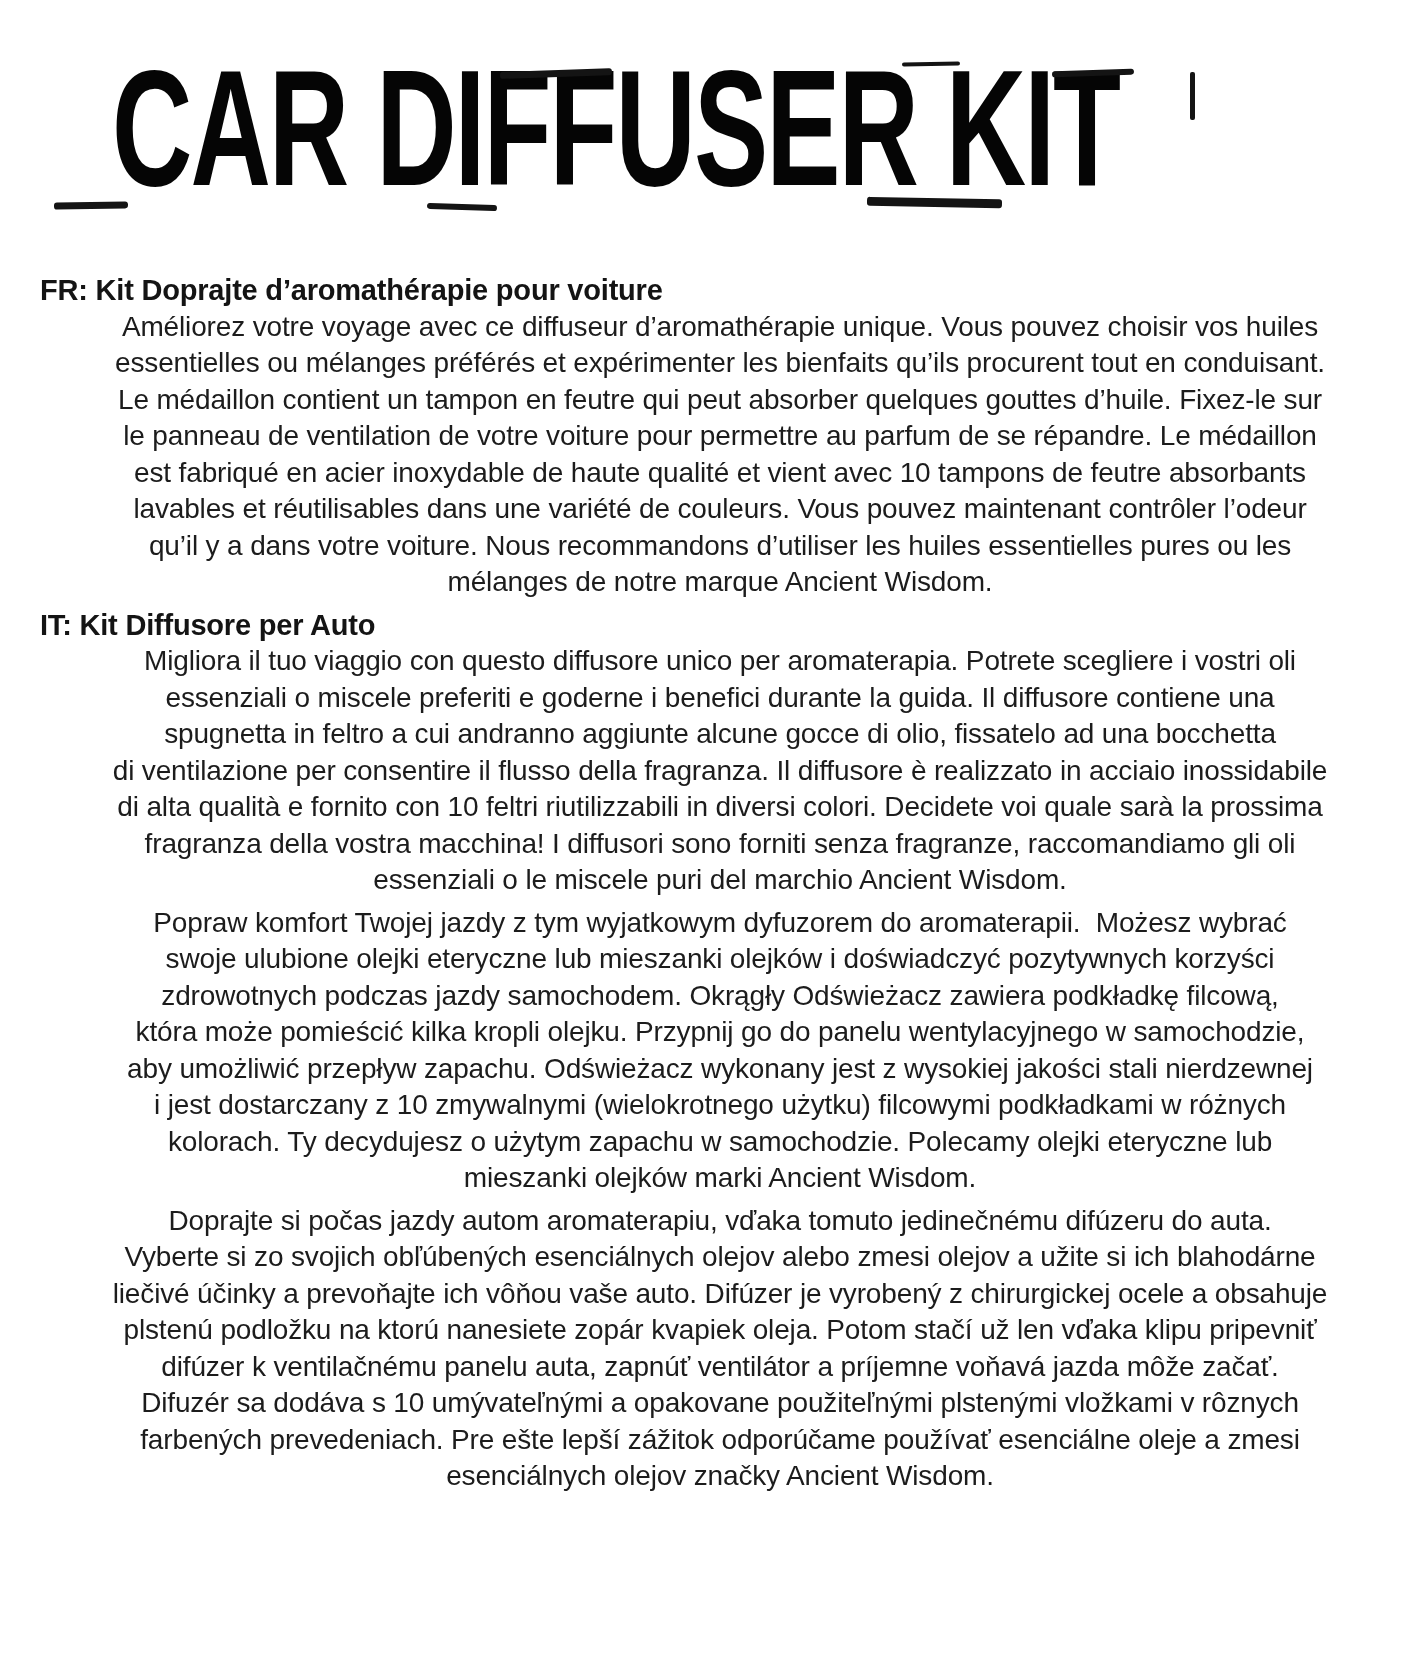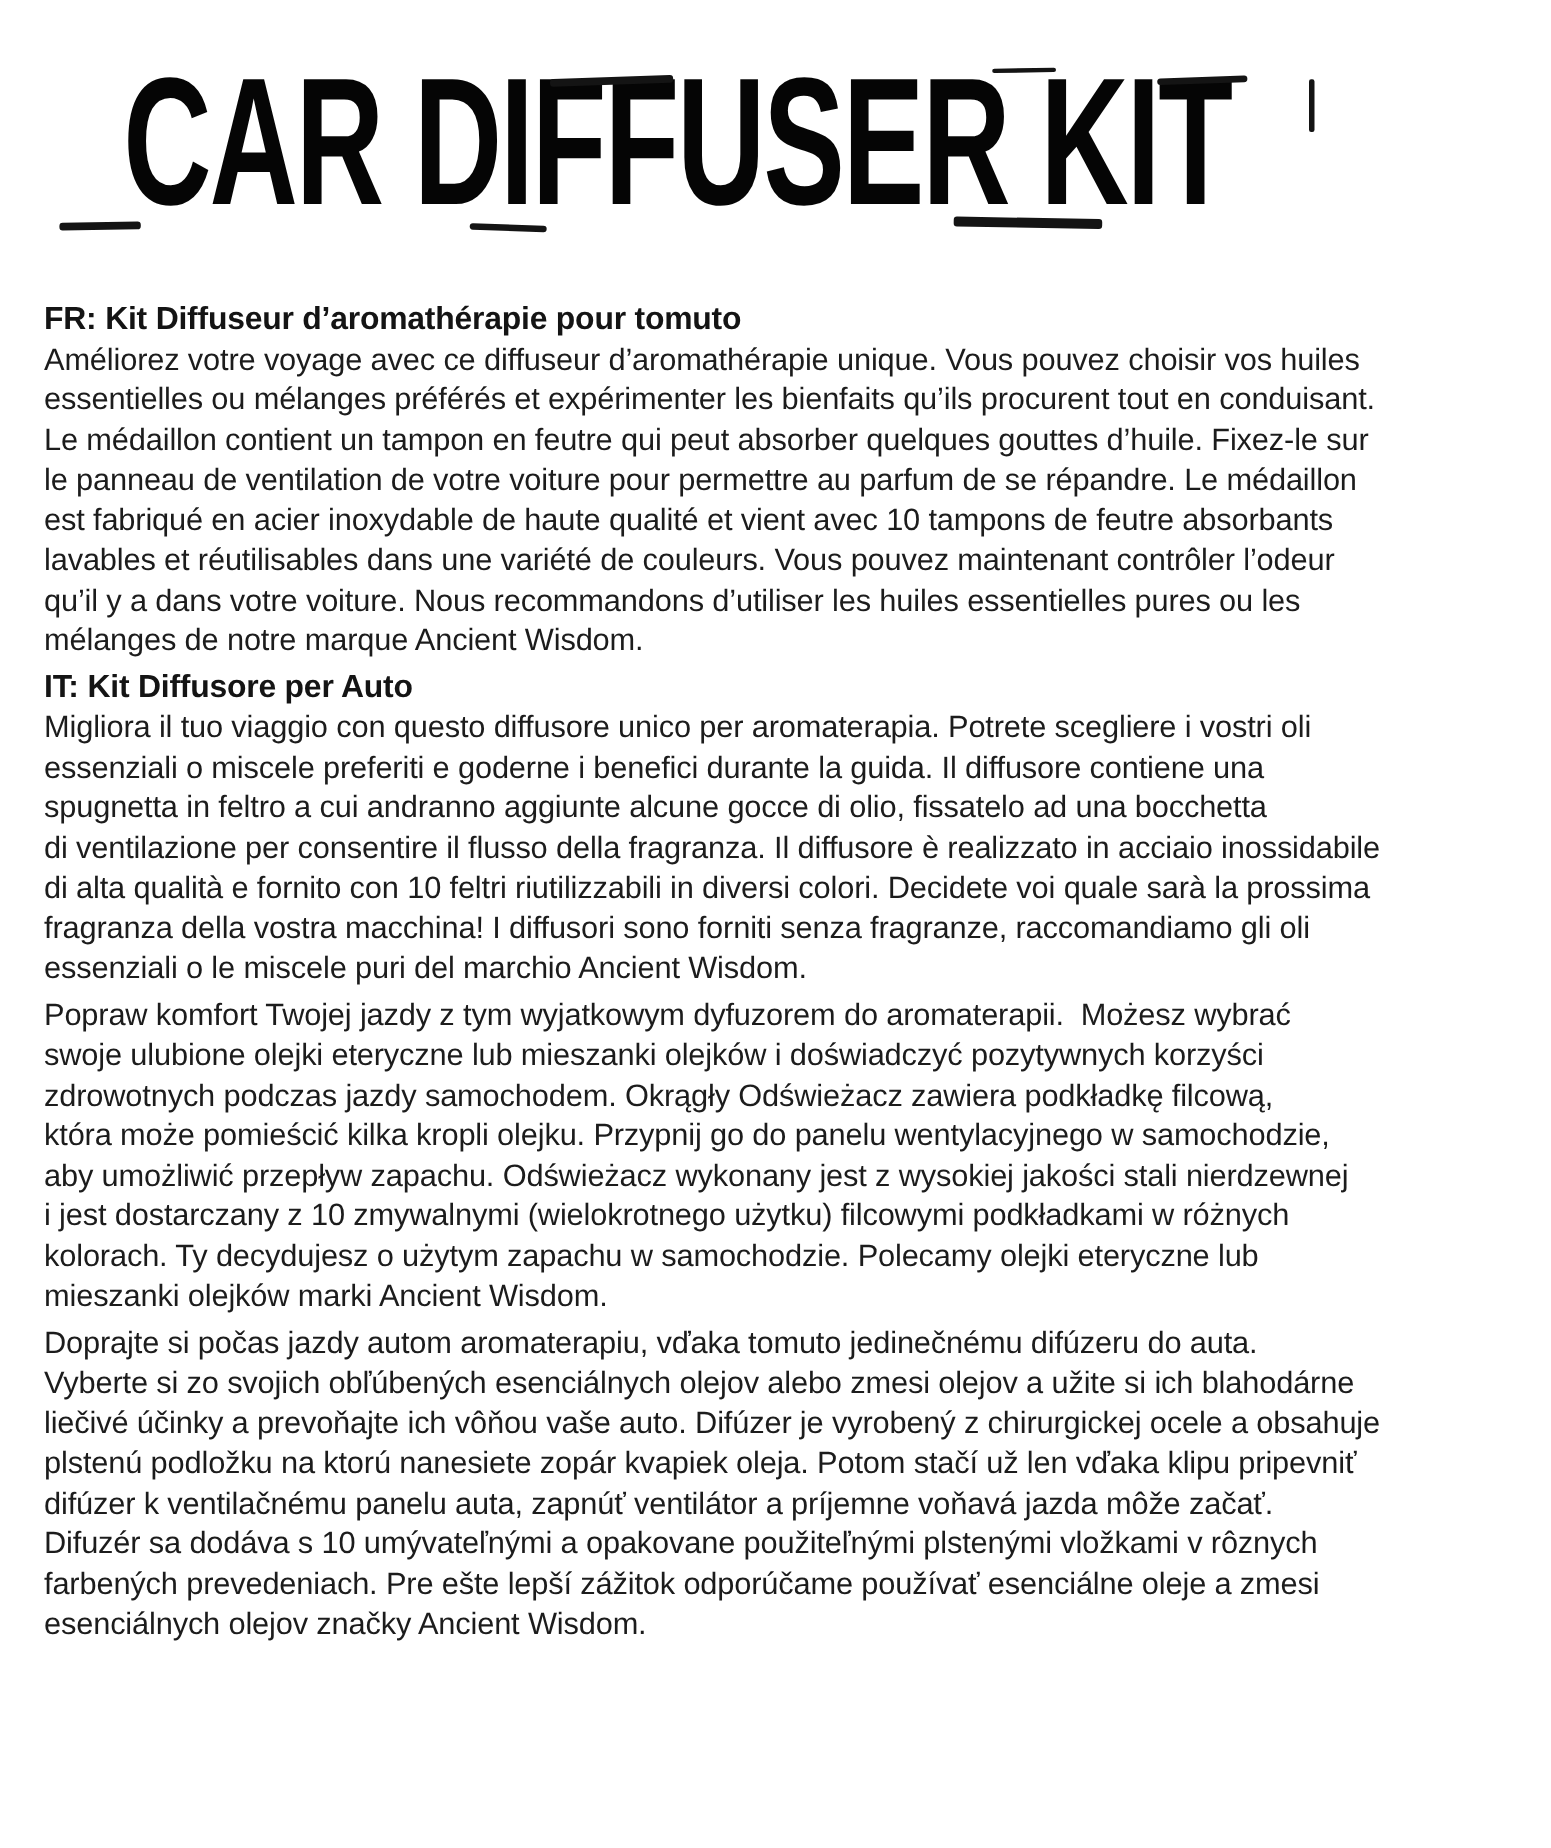--- a/index.html
+++ b/index.html
@@ -58,40 +58,41 @@
     color: #141414;
     letter-spacing: -0.2px;
   }
   .section p {
     font-size: 28px;
     line-height: 36.5px;
     margin: 0;
     white-space: pre-wrap;
     letter-spacing: -0.15px;
     color: #1c1c1c;
+    text-align: center;
   }
 </style>
 </head>
 <body>
 
 <div class="title-wrap">
   <div class="title-text">CAR DIFFUSER KIT</div>
   <div class="smudge s1"></div>
   <div class="smudge s2"></div>
   <div class="smudge s3"></div>
   <div class="smudge s4"></div>
   <div class="smudge s5"></div>
   <div class="smudge s6"></div>
   <div class="smudge s7"></div>
 </div>
 
 <div class="content">
 
   <div class="section">
-    <h2>FR: Kit Diffuseur d’aromathérapie pour tomuto</h2>
+    <h2>FR: Kit Doprajte d’aromathérapie pour voiture</h2>
     <p>Améliorez votre voyage avec ce diffuseur d’aromathérapie unique. Vous pouvez choisir vos huiles
 essentielles ou mélanges préférés et expérimenter les bienfaits qu’ils procurent tout en conduisant.
 Le médaillon contient un tampon en feutre qui peut absorber quelques gouttes d’huile. Fixez-le sur
 le panneau de ventilation de votre voiture pour permettre au parfum de se répandre. Le médaillon
 est fabriqué en acier inoxydable de haute qualité et vient avec 10 tampons de feutre absorbants
 lavables et réutilisables dans une variété de couleurs. Vous pouvez maintenant contrôler l’odeur
 qu’il y a dans votre voiture. Nous recommandons d’utiliser les huiles essentielles pures ou les
 mélanges de notre marque Ancient Wisdom.</p>
   </div>
 

